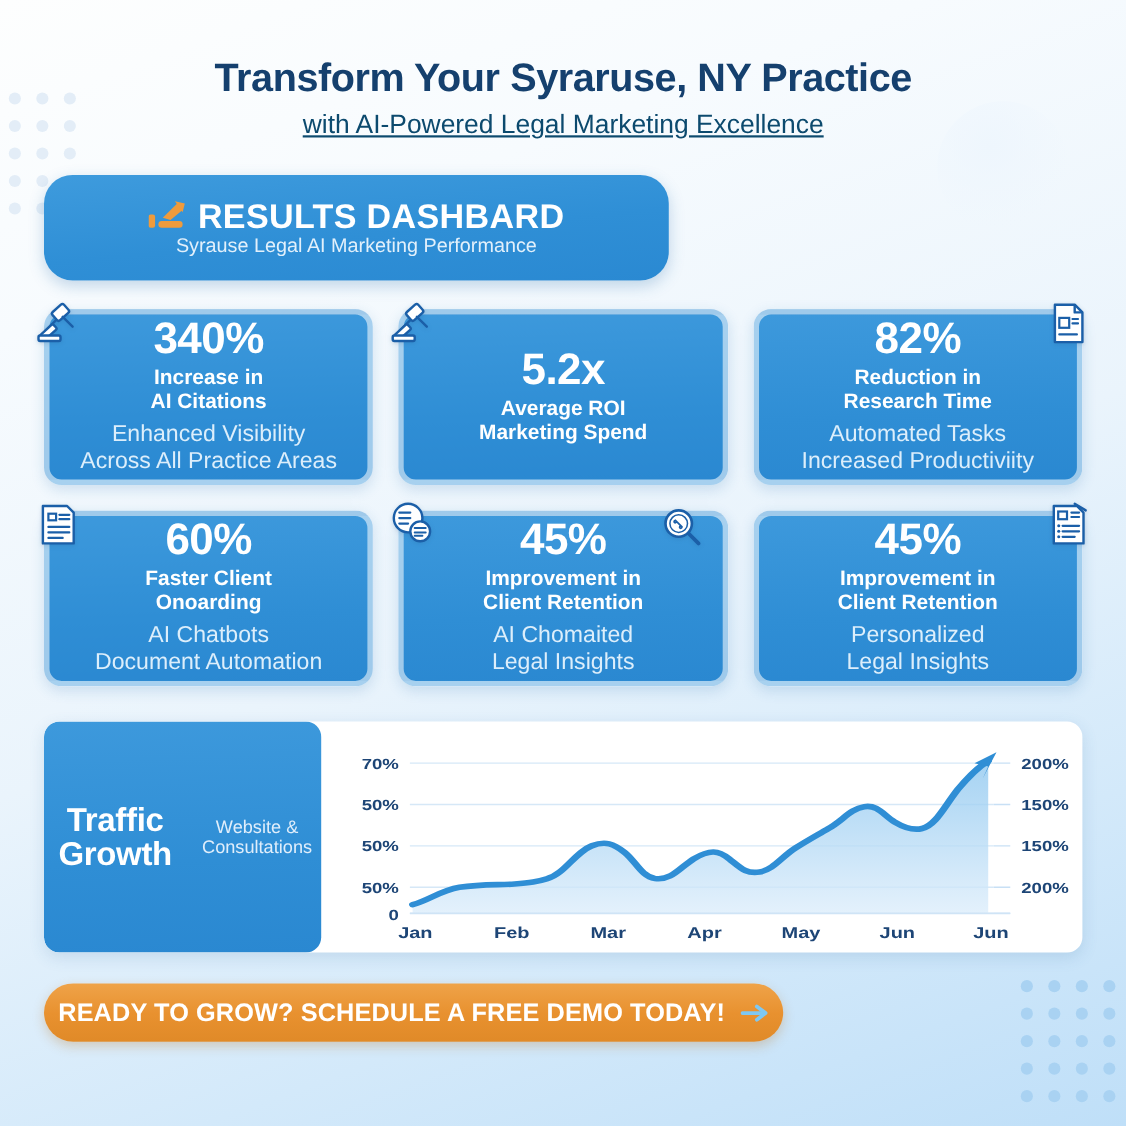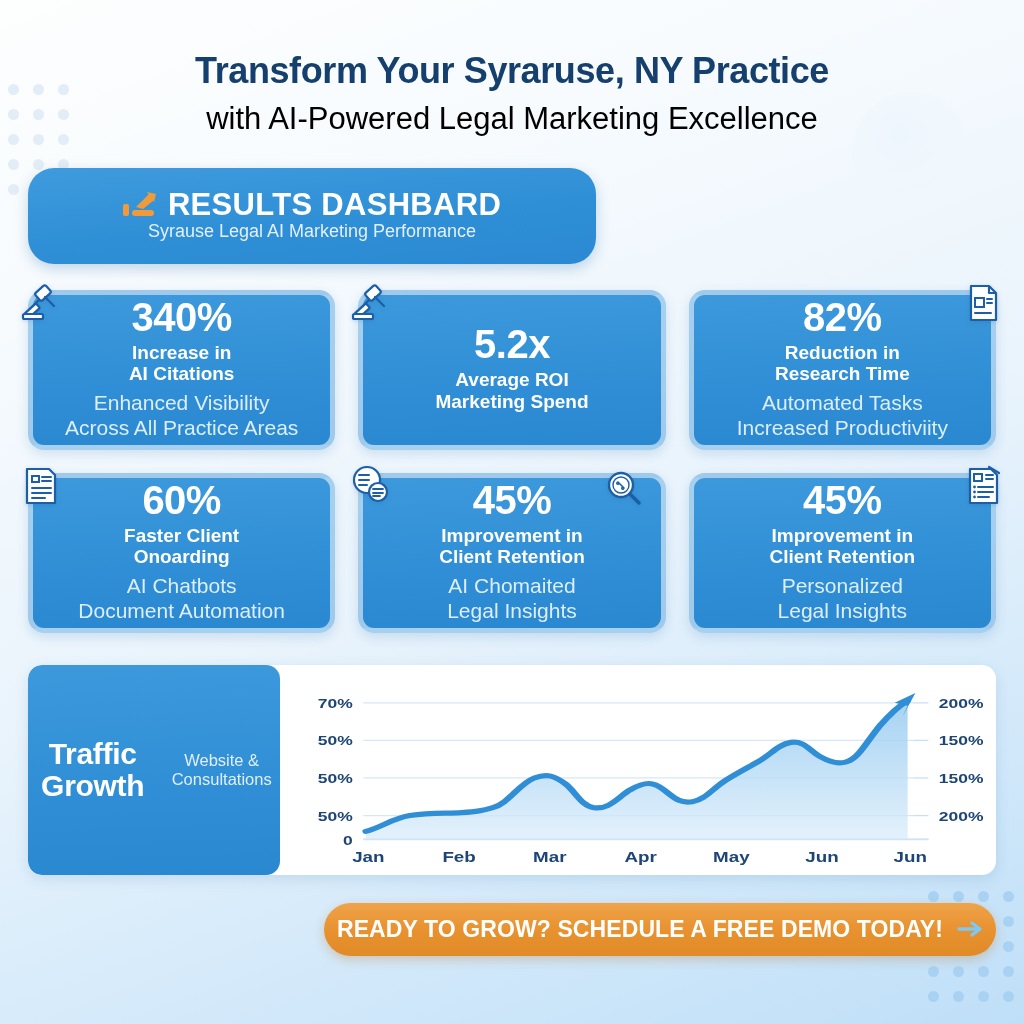--- a/index.html
+++ b/index.html
@@ -54,37 +54,38 @@
             background: radial-gradient(circle at 40% 35%, #eef6fd 0%, rgba(238,246,253,0) 70%); }
   #blob-b { left: 30px; bottom: 240px; width: 160px; height: 160px;
             background: radial-gradient(circle at 50% 50%, #eaf4fd 0%, rgba(234,244,253,0) 70%); }
 
   
   .page {
     position: relative;
     z-index: 2;
     width: 1024px;
     height: 1024px;
-    padding: 0 28px;
+    padding: 0 40px;
   }
 
   
   .header { text-align: center; padding-top: 50px; }
   .title {
     font-size: 36px;
     font-weight: bold;
     color: #15406e;
     letter-spacing: -0.4px;
     line-height: 1.15;
   }
   .subtitle {
-    font-size: 31px;
-    color: #000000;
+    font-size: 24px;
+    color: #0c4a6e;
     margin-top: 9px;
     line-height: 1.2;
+    text-decoration: underline;
   }
 
   
   .banner-wrap { display: flex; justify-content: flex-start; margin-top: 30px; }
   .banner {
     width: 568px;
     height: 96px;
     border-radius: 26px;
     background: linear-gradient(175deg, #3e9bdd 0%, #2f8fd6 55%, #2a89d2 100%);
     box-shadow: 0 5px 14px rgba(40,110,170,.26);
@@ -210,21 +211,21 @@
     fill: #1d4576;
   }
   .ax-txt-x {
     font-family: "Liberation Sans", sans-serif;
     font-size: 14.5px;
     font-weight: bold;
     fill: #1d4576;
   }
 
   
-  .cta-wrap { display: flex; justify-content: flex-end; margin-top: 28px; }
+  .cta-wrap { display: flex; justify-content: flex-start; margin-top: 28px; }
   .cta {
     width: 672px;
     height: 53px;
     border-radius: 27px;
     background: linear-gradient(180deg, #efa349 0%, #e8912f 52%, #e08a28 100%);
     box-shadow: 0 4px 11px rgba(190,120,40,.3);
     display: flex;
     align-items: center;
     justify-content: center;
     gap: 14px;

